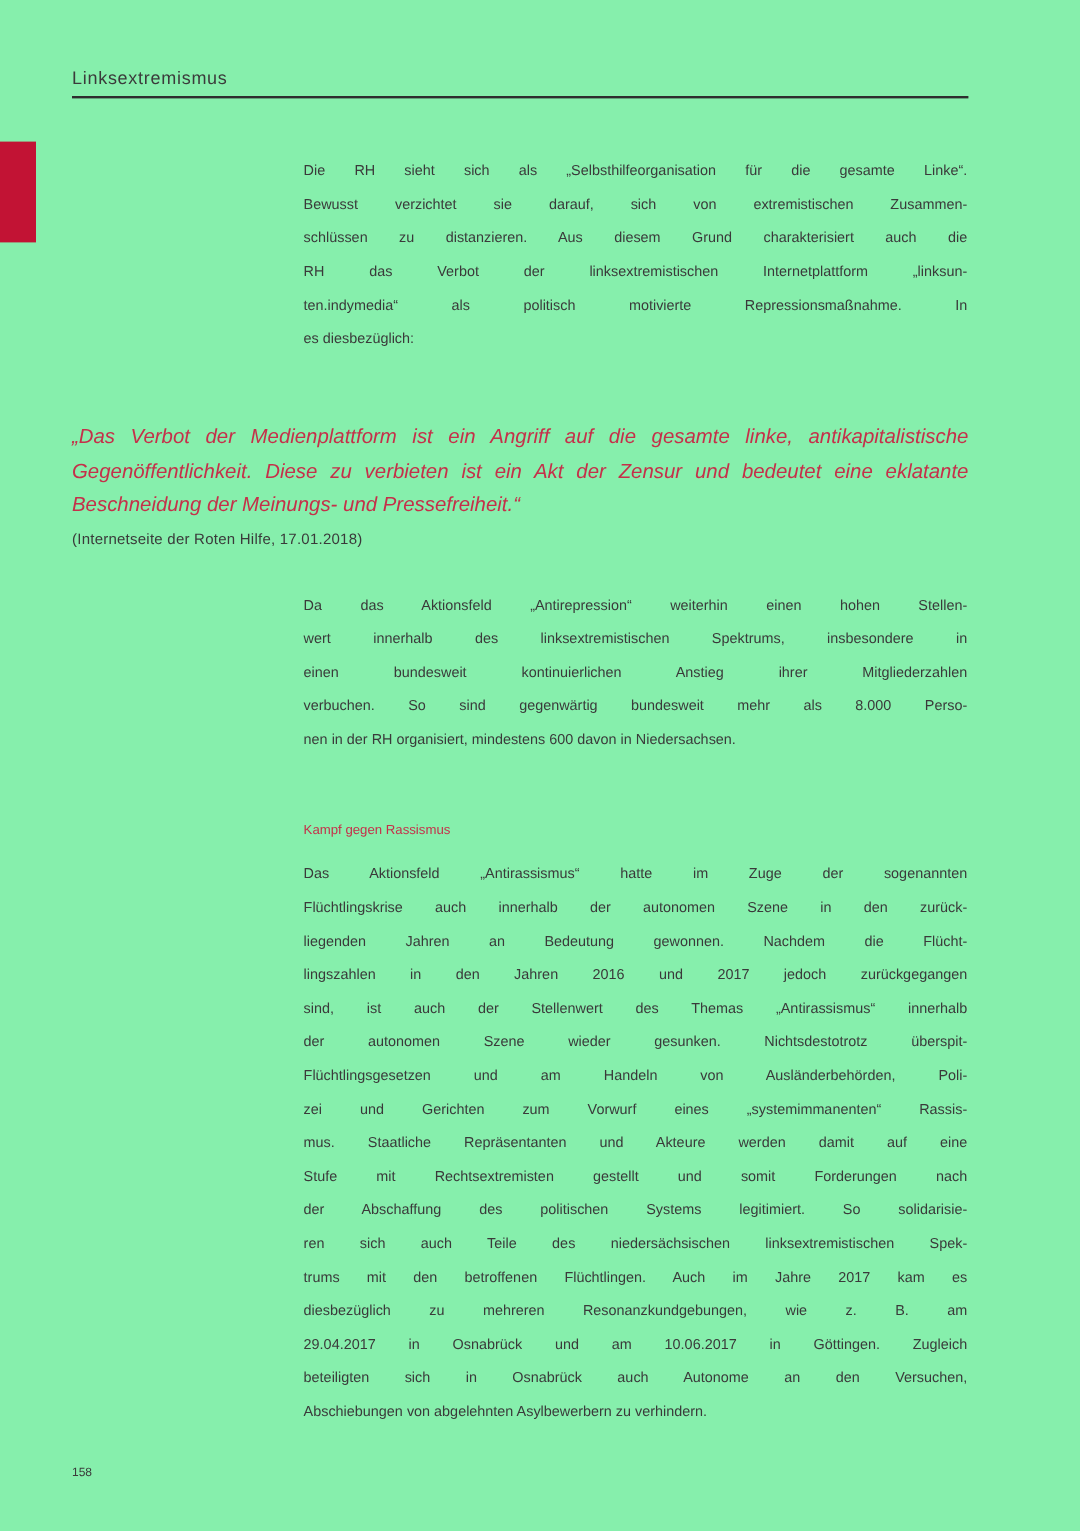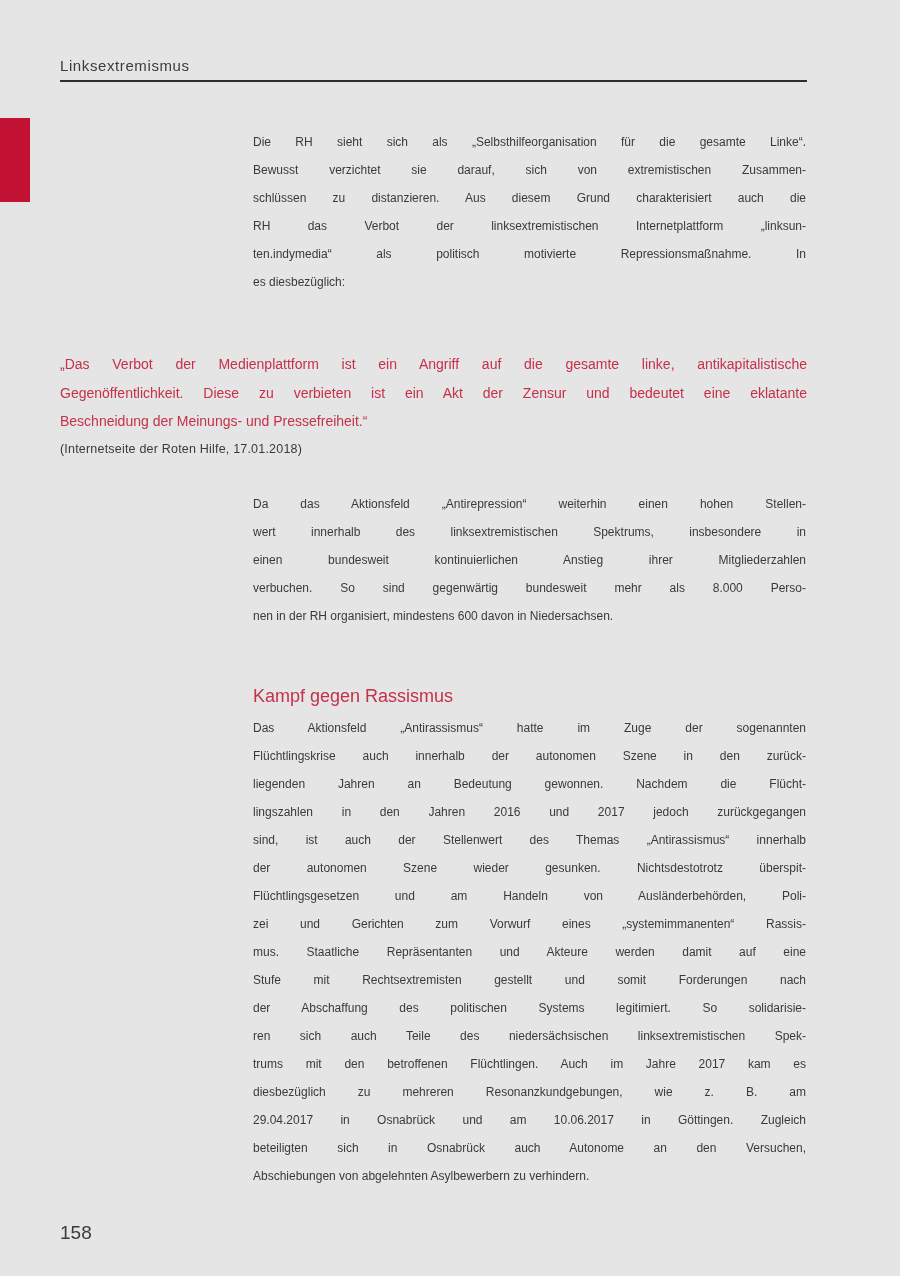--- a/index.html
+++ b/index.html
@@ -4,21 +4,21 @@
 <style>
   html, body { margin: 0; padding: 0; }
   body {
     width: 900px; height: 1276px;
     background: #ffffff;
     font-family: "Liberation Sans", "DejaVu Sans", sans-serif;
     color: var(--body-text, #3a3a3a);
     position: relative;
     overflow: hidden;
   }
-  .page { position: absolute; inset: 0; background: #e5e5e5; padding-left: 24px; }
+  .page { position: absolute; inset: 0; background: #86efac; padding-left: 24px; }
 
   .header-title {
     position: absolute; left: 60px; top: 57px;
     font-size: 15px; letter-spacing: 0.6px; color: #3b3b3b;
   }
   .header-rule {
     position: absolute; left: 60px; top: 80px;
     width: 747px; height: 2px; background: #2e2e2e;
   }
 
@@ -37,38 +37,38 @@
   }
   .tline.last { text-align-last: left; white-space: normal; }
 
   .body-col { left: 253px; width: 553px; font-size: 12px; }
   #para1 { top: 128px; }
   #para2 { top: 490px; }
   #para3 { top: 714px; }
 
   #quote {
     left: 60px; top: 350px; width: 747px;
-    font-size: 14px; 
+    font-size: 17px; font-style: italic;
     color: var(--text-red, #c5304a);
   }
   #quote .tline { line-height: 28.5px; }
 
   .citation {
     position: absolute; left: 60px; top: 442px;
     font-size: 12.5px; color: #3a3a3a; letter-spacing: 0.2px;
   }
 
   .section-heading {
     position: absolute; left: 253px; top: 686px; width: 553px;
-    font-size: 18px; color: var(--text-red, #c5304a);
+    font-size: 11px; color: var(--text-red, #c5304a);
   }
 
   .page-number {
     position: absolute; left: 60px; top: 1222px;
-    font-size: 19px; color: #3b3b3b;
+    font-size: 10px; color: #3b3b3b;
   }
 </style>
 </head>
 <body>
 
 <div class="page">
 
   <div class="header-title">Linksextremismus</div>
 
   <div class="header-rule"></div>

